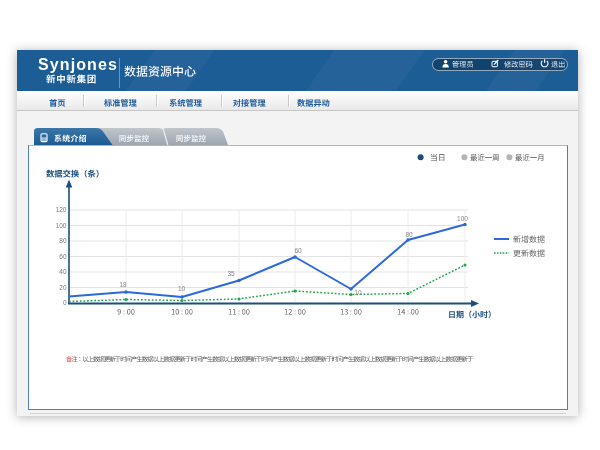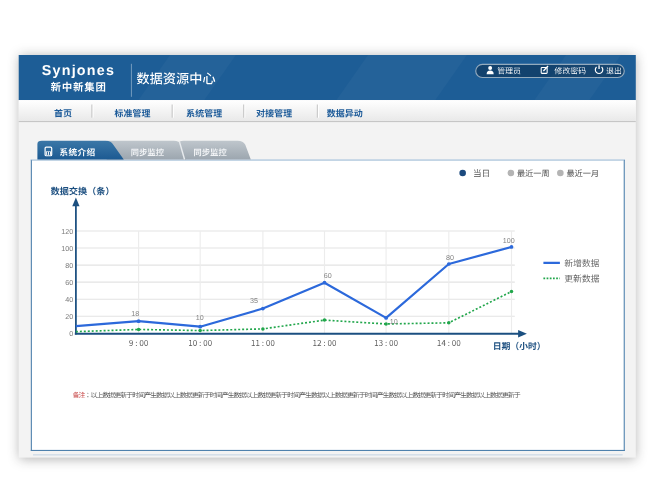--- a/index.html
+++ b/index.html
@@ -1,20 +1,20 @@
 <!DOCTYPE html>
 <html><head><meta charset="utf-8">
 <style>
 html,body{margin:0;padding:0;width:600px;height:450px;background:#ffffff;overflow:hidden;
 font-family:"Liberation Sans",sans-serif;}
 #page{position:absolute;left:17px;top:50px;width:561px;height:366px;background:#f3f3f3;
 box-shadow:0 1px 10px rgba(40,40,40,.36);}
 #hdr{position:absolute;left:0;top:0;width:561px;height:41px;background:#1d5d96;overflow:hidden;}
 #hdr .ray{position:absolute;background:rgba(255,255,255,.03);transform:skewX(-35deg);}
-#logo{position:absolute;left:21px;top:6px;color:#fff;font-weight:bold;font-size:13px;letter-spacing:1.1px;}
+#logo{position:absolute;left:21px;top:6px;color:#fff;font-weight:bold;font-size:16px;letter-spacing:1.1px;}
 #sep{position:absolute;left:102px;top:8px;width:1px;height:30px;background:rgba(255,255,255,.35);}
 #pill{position:absolute;left:415px;top:7.5px;width:136px;height:13px;border-radius:8px;
 background:rgba(7,40,70,.5);border:1px solid rgba(255,255,255,.55);box-sizing:border-box;}
 #nav{position:absolute;left:0;top:41px;width:561px;height:20px;
 background:linear-gradient(#ffffff,#e9e9e9);border-bottom:1px solid #c6c6c6;box-sizing:border-box;}
 .nsep{position:absolute;top:4px;width:1px;height:12px;background:#c8c8c8;box-shadow:1px 0 0 #fff;}
 #panel{position:absolute;left:11px;top:95px;width:538px;height:263px;background:#fff;
 border:1px solid #4e81ad;border-top-color:#9cb9d5;box-sizing:content-box;}
 svg{position:absolute;left:0;top:0;}
 </style></head>

